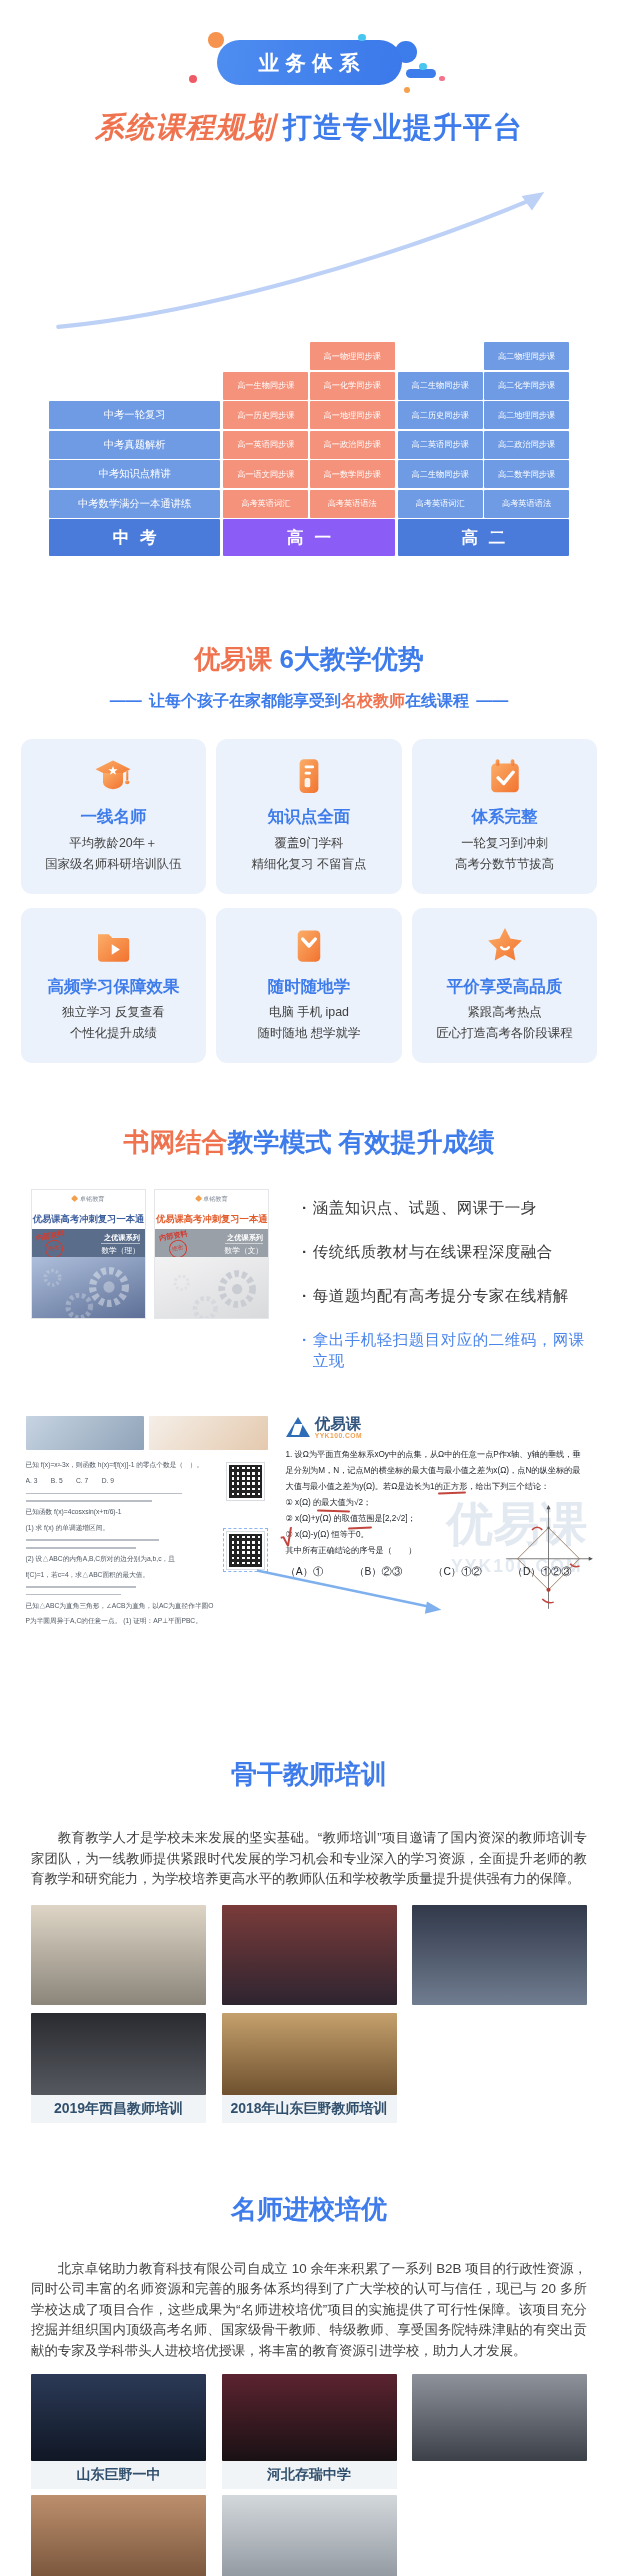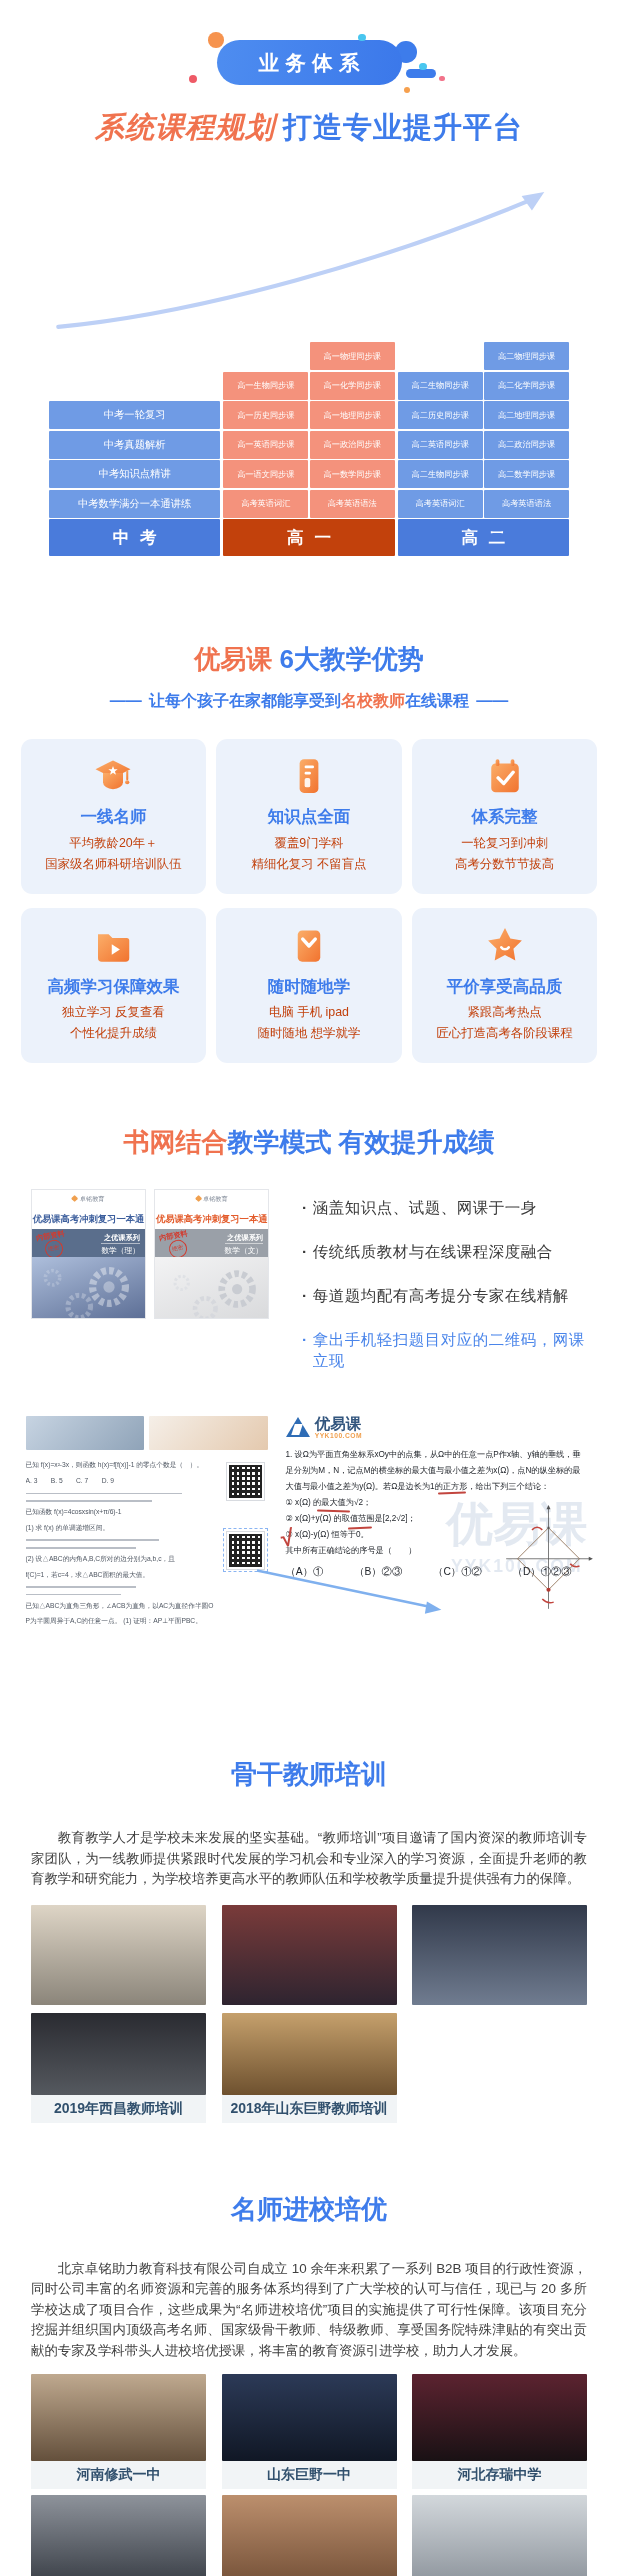--- a/index.html
+++ b/index.html
@@ -35,35 +35,35 @@
   .chart-cols { position: absolute; left: 0; bottom: 0; width: 100%; display: flex; gap: 3.1px; align-items: flex-end; z-index: 2; }
   .chart-col { flex: 1; display: flex; flex-direction: column; gap: 1.5px; }
   .cell { height: 28px; display: flex; align-items: center; justify-content: center; color: #fff; font-size: 10.3px; border-radius: 1px; }
   .sub-row { display: flex; gap: 1.5px; }
   .sub-row .cell { flex: 1; font-size: 8.2px; }
   .ghost { background: transparent !important; }
   .grade { height: 37px; display: flex; align-items: center; justify-content: center; color: #fff; font-size: 16.5px; font-weight: bold; letter-spacing: 3.1px; text-indent: 3.1px; border-radius: 1px; }
   .col-blue .cell { background: #6f9be5; }
   .col-blue .grade { background: #4a7bdb; }
   .col-salmon .cell { background: #f4927c; }
-  .col-salmon .grade { background: #c2410c; }
+  .col-salmon .grade { background: #8b5cf6; }
   
   .sec-head { text-align: center; font-size: 26px; font-weight: bold; }
   .sec-head .o { color: #f0734f; }
   .sec-head .b { color: #3e7ceb; }
   .sec-sub { margin-top: 13.4px; text-align: center; font-size: 16px; font-weight: 600; color: #3e7ceb; }
   .sec-sub .o { color: #f0734f; font-family: Liberation Serif, serif; }
   .sec-sub .dash { margin: 0 7.2px; }
   
   .cards { width: 577px; margin: 27px auto 0; display: grid; grid-template-columns: repeat(3, 1fr); gap: 14.4px 9.8px; }
   .card { background: #ecf2fb; border-radius: 11.3px; height: 155px; text-align: center; }
   .card-icon { margin-top: 17.5px; display: inline-block; width: 40px; height: 40px; }
   .card-icon svg { width: 40px; height: 40px; }
   .card-title { margin-top: 8.2px; font-size: 16.5px; font-weight: bold; color: #3e7ceb; }
-  .card-line { margin-top: 6.2px; font-size: 12.4px; color: #c2410c; }
+  .card-line { margin-top: 6.2px; font-size: 12.4px; color: #404040; }
   .card-line + .card-line { margin-top: 4.1px; }
   
   .book-zone { width: 556px; margin: 29px auto 0; display: flex; }
   .books { width: 242px; display: flex; gap: 8.2px; }
   .cover { width: 115px; height: 130px; position: relative; overflow: hidden; border: 0.5px solid #e4e6ea; }
   .cover .brand { position: absolute; top: 5.2px; left: 0; right: 0; text-align: center; font-size: 6.2px; color: #7d8694; }
   .cover .brand i { display: inline-block; width: 5.2px; height: 5.2px; background: #f0a04f; border-radius: 1px; margin-right: 2.1px; transform: rotate(45deg); }
   .cover .btitle { position: absolute; top: 23px; left: 0; right: 0; text-align: center; font-size: 9.3px; font-weight: bold; }
   .cover.c1 .btitle { color: #3d5f9d; }
   .cover.c2 .btitle { color: #e35c2c; }
@@ -442,24 +442,20 @@
     <div>
       <div class="photo" style="background: linear-gradient(rgb(197, 160, 108), rgb(110, 81, 47));"></div>
       <div class="caption">2018年山东巨野教师培训</div>
     </div>
   </div>
 
 <div class="blue-head" style="margin-top:69px">名师进校培优</div>
 <p class="para" style="margin-top:32px">北京卓铭助力教育科技有限公司自成立 10 余年来积累了一系列 B2B 项目的行政性资源，同时公司丰富的名师资源和完善的服务体系均得到了广大学校的认可与信任，现已与 20 多所学校达成了项目合作，这些成果为“名师进校培优”项目的实施提供了可行性保障。该项目充分挖掘并组织国内顶级高考名师、国家级骨干教师、特级教师、享受国务院特殊津贴的有突出贡献的专家及学科带头人进校培优授课，将丰富的教育资源引进学校，助力人才发展。</p>
 <div class="grid3" style="margin-top:12.4px" id="sgrid">
     <div>
-      <div class="photo" style="background: linear-gradient(rgb(191, 169, 143), rgb(100, 80, 60)); height: 87px;"></div>
-      <div class="caption">河南修武一中</div>
-    </div>
-    <div>
       <div class="photo" style="background: linear-gradient(rgb(44, 58, 87), rgb(16, 23, 37)); height: 87px;"></div>
       <div class="caption">山东巨野一中</div>
     </div>
     <div>
       <div class="photo" style="background: linear-gradient(rgb(92, 35, 48), rgb(25, 17, 20)); height: 87px;"></div>
       <div class="caption">河北存瑞中学</div>
     </div>
     <div>
       <div class="photo" style="background: linear-gradient(rgb(142, 147, 155), rgb(60, 65, 73)); height: 87px;"></div>
     </div>

